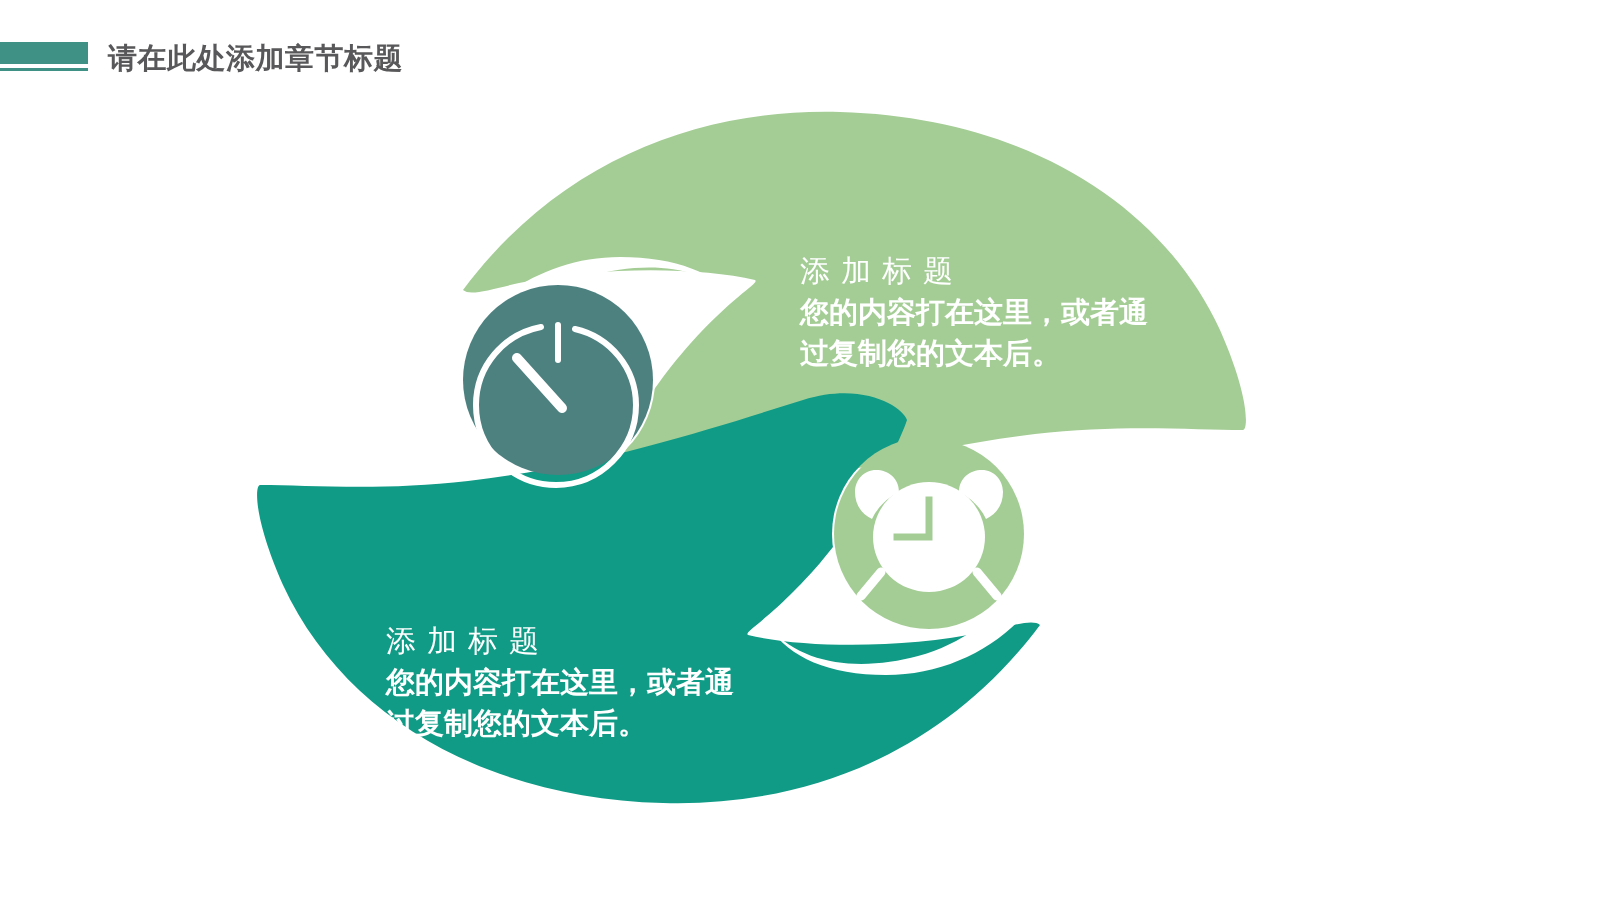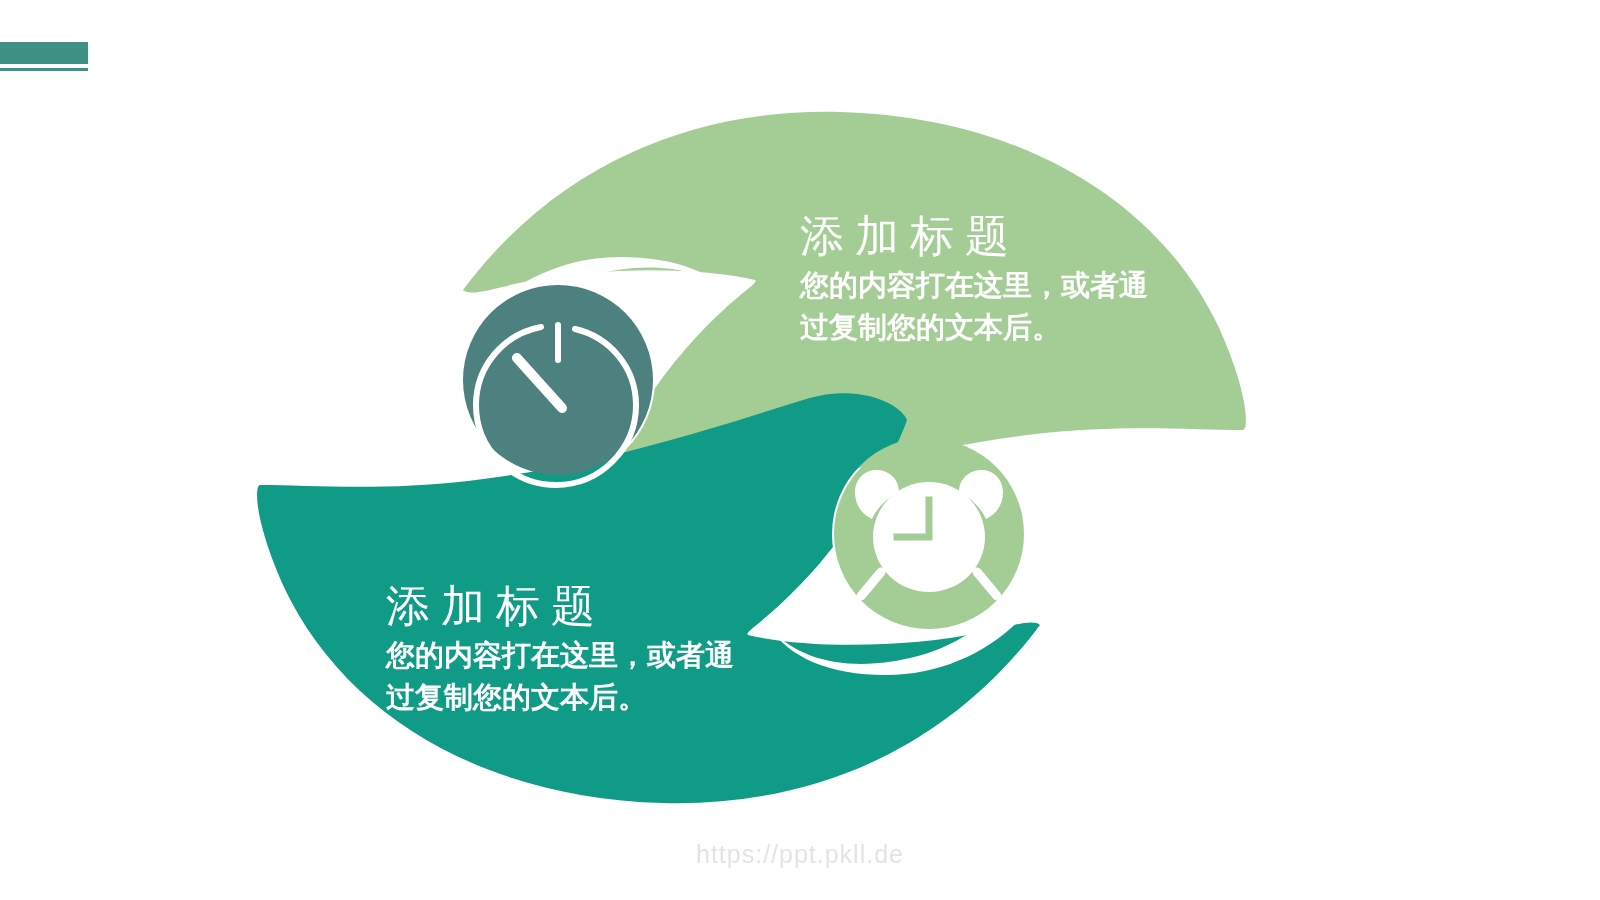--- a/index.html
+++ b/index.html
@@ -63,25 +63,26 @@
     width: 1600px;
     height: 900px;
   }
 
   
   .block {
     position: absolute;
     color: #ffffff;
   }
   .block .b-title {
-    font-size: 44px;
+    font-size: 30px;
     letter-spacing: 11px;
     line-height: 1.35;
     white-space: nowrap;
     font-weight: normal;
+    margin-top: 45px;
   }
   .block .b-body {
     font-size: 29px;
     line-height: 1.42;
     font-weight: bold;
     max-width: 400px;
   }
   #block-top {
     left: 800px;
     top: 206px;
@@ -104,20 +105,21 @@
   }
 </style>
 </head>
 <body>
 
 <div id="slide">
 
   <div class="header">
     <div class="header-bar"></div>
     <div class="header-bar-underline"></div>
+    <div class="header-title">请在此处添加章节标题</div>
   </div>
 
   <svg class="art" viewBox="0 0 1600 900" xmlns="http://www.w3.org/2000/svg">
 
     <defs>
 
       <mask id="mask-green">
         <rect x="0" y="0" width="1600" height="900" fill="#fff"></rect>
 
         <path d="M 735,300
@@ -222,15 +224,14 @@
   </div>
 
   <div class="block" id="block-bottom">
     <div class="b-title">添加标题</div>
     <div class="b-body">
       <div>您的内容打在这里，或者通</div>
       <div>过复制您的文本后。</div>
     </div>
   </div>
 
-  <div class="footer-watermark">https://ppt.pkll.de</div>
 
 </div>
 
 </body></html>

